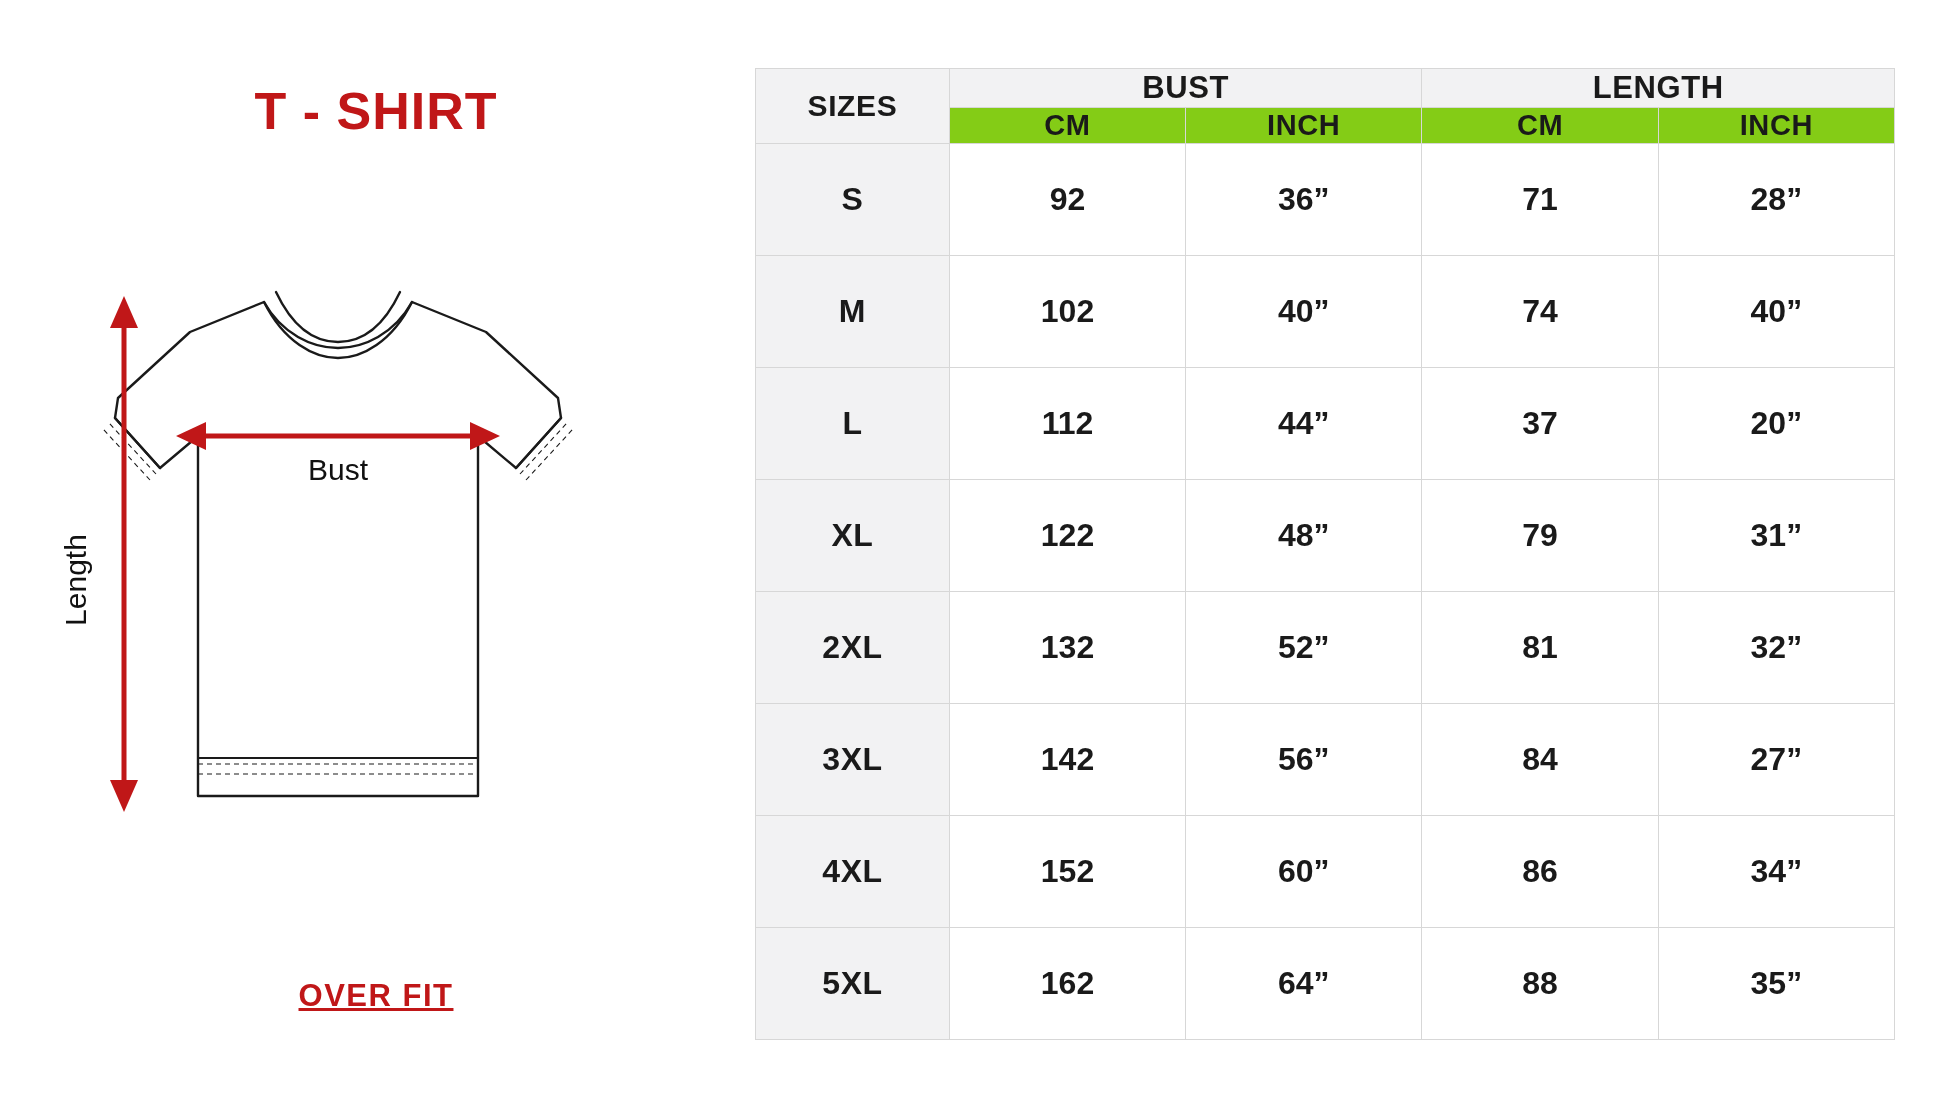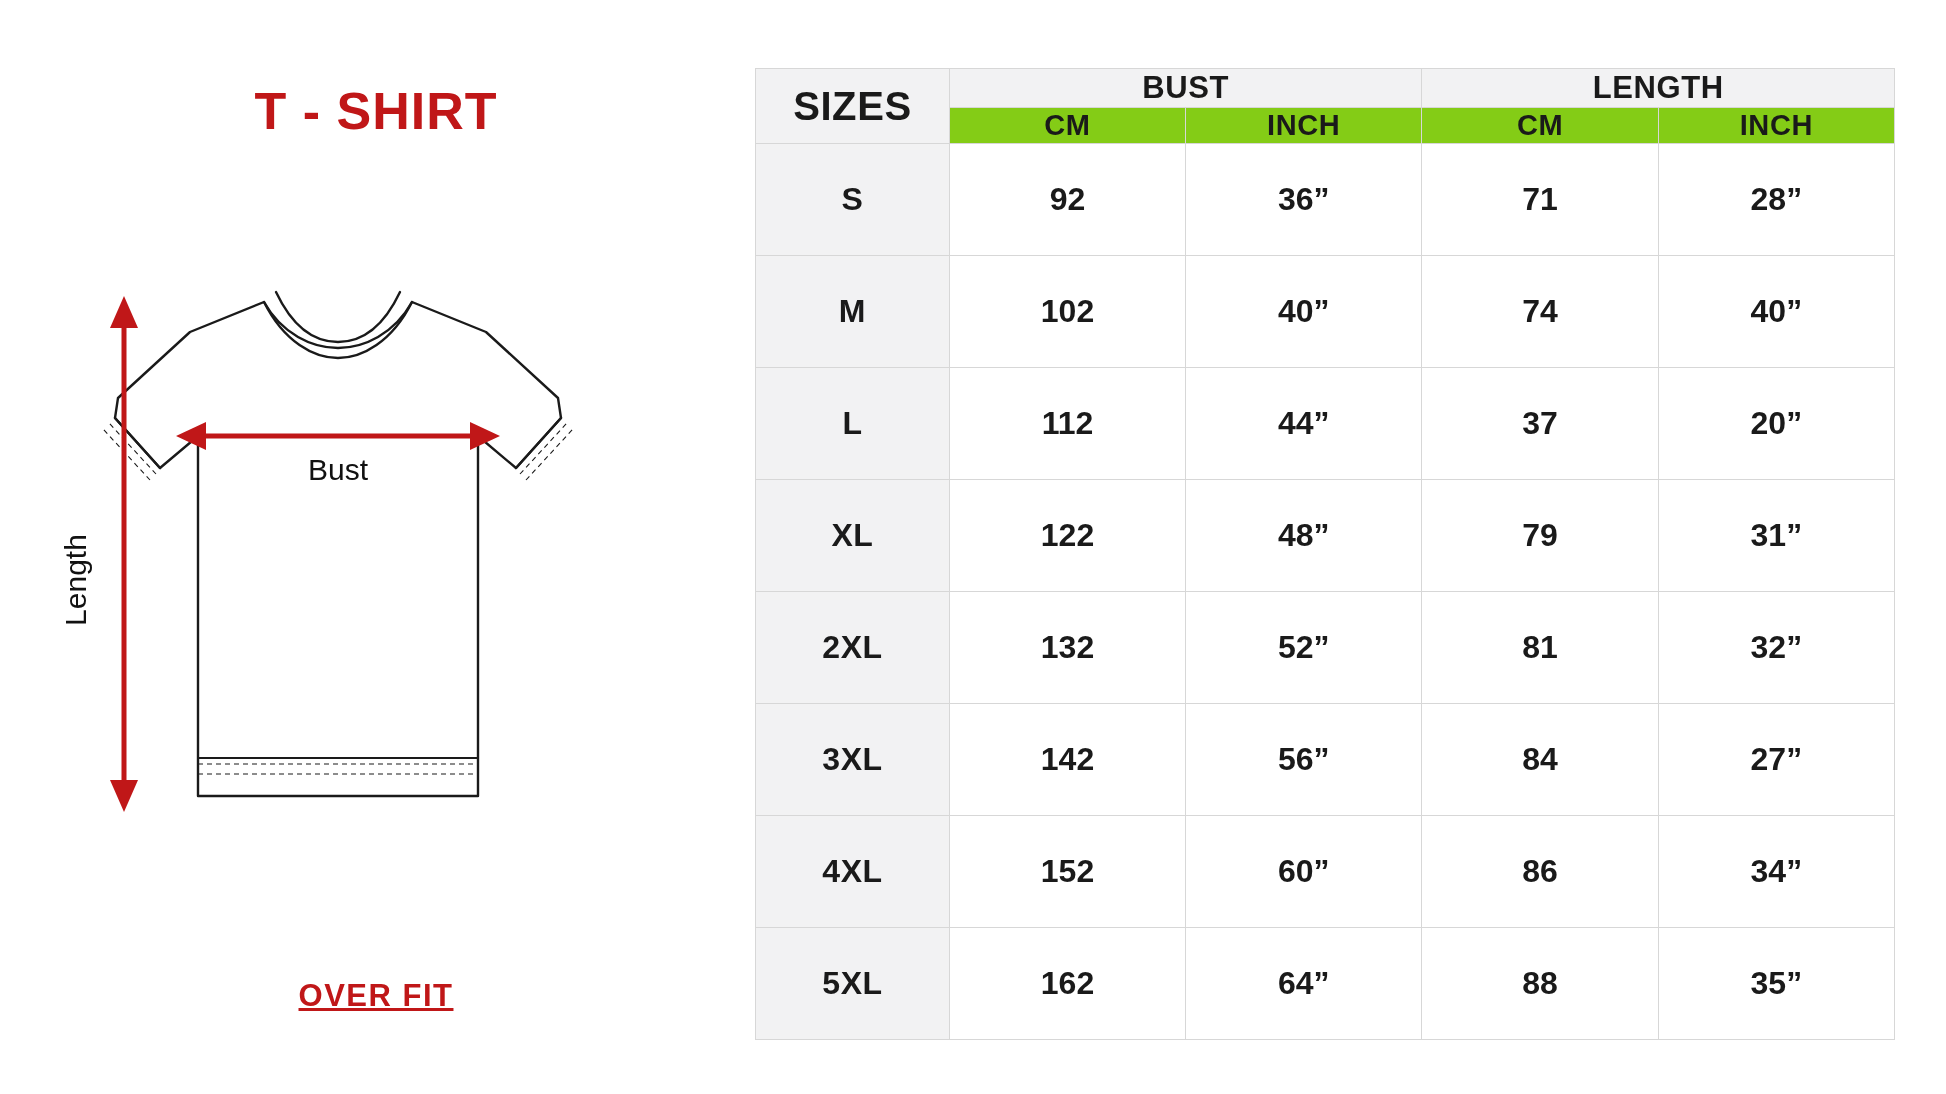--- a/index.html
+++ b/index.html
@@ -87,21 +87,21 @@
   }
   .hdr-cell {
     background: #f2f2f3;
     font-weight: bold;
     font-size: 31px;
     letter-spacing: 0.6px;
   }
   .sizes-cell {
     background: #f2f2f3;
     font-weight: bold;
-    font-size: 40px;
+    font-size: 30px;
     width: 160px;
     letter-spacing: 0.6px;
   }
   .sub-hdr {
     background: #84cc16;
     font-weight: bold;
     font-size: 29px;
     letter-spacing: 0.6px;
   }
   .size-label {

